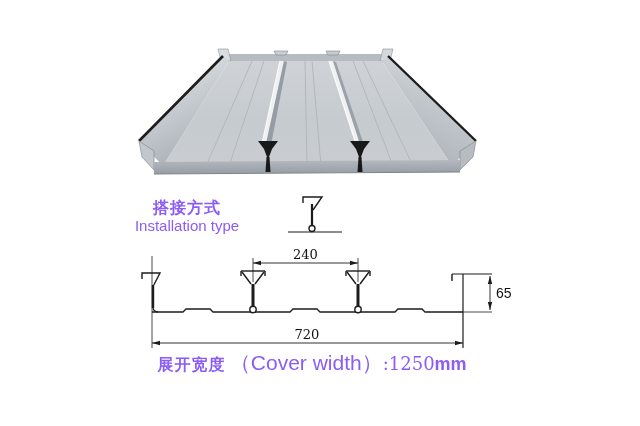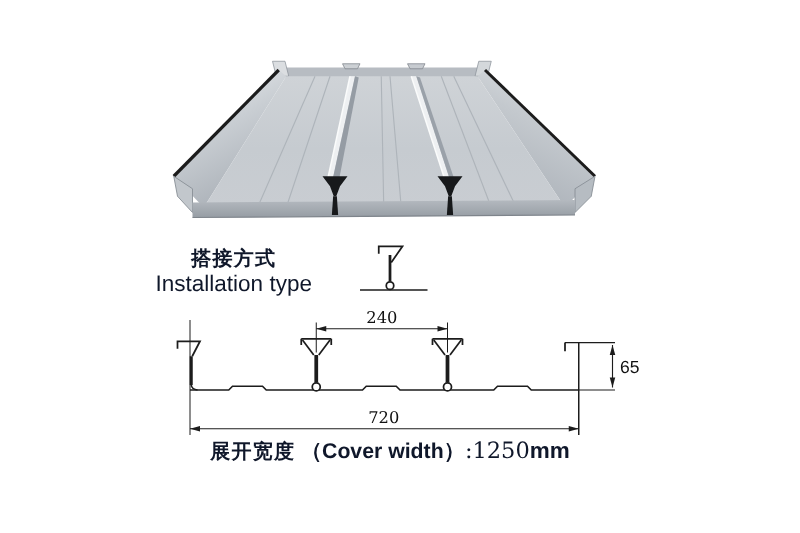--- a/index.html
+++ b/index.html
@@ -1,33 +1,33 @@
 <!DOCTYPE html>
 <html><head>
 <meta charset="utf-8">
 <style>
   html,body{margin:0;padding:0;background:#ffffff;}
   .stage{
     position:relative;width:516px;height:426px;background:#ffffff;
-    font-family:"Liberation Sans", sans-serif;color:#0f172a;overflow:hidden;padding-left:24px;
+    font-family:"Liberation Sans", sans-serif;color:#8b5cf6;overflow:hidden;padding-left:24px;
   }
   .stage svg{position:absolute;display:block;}
   .panel3d{left:125px;top:45px;}
   .install-detail{left:283px;top:190px;}
   .section-drawing{left:130px;top:245px;}
   .install-labels{
     position:absolute;left:102px;top:199px;width:170px;text-align:center;line-height:1.15;
   }
   .install-labels .zh{font-size:16px;font-weight:bold;letter-spacing:1px;}
-  .install-labels .en{font-size:18px;}
+  .install-labels .en{font-size:15px;}
   .cover-label{
     position:absolute;left:132px;top:349px;width:360px;text-align:center;white-space:nowrap;
   }
   .cover-label .zh{font-size:16px;font-weight:bold;letter-spacing:1px;}
-  .cover-label .en{font-size:17px;font-weight:bold;}
+  .cover-label .en{font-size:21px;font-weight:normal;}
   .cover-label .val{font-size:18px;font-family:"DejaVu Serif",serif;}
   .cover-label .unit{font-size:18px;font-weight:bold;}
   .dim-num{font-family:"DejaVu Serif",serif;font-size:13px;fill:#111;}
   .dim-num-sans{font-family:"Liberation Sans",sans-serif;font-size:14px;fill:#111;}
   .ln{stroke:#1c1c1c;fill:none;}
 </style>
 </head>
 <body>
 
 <div class="stage">

